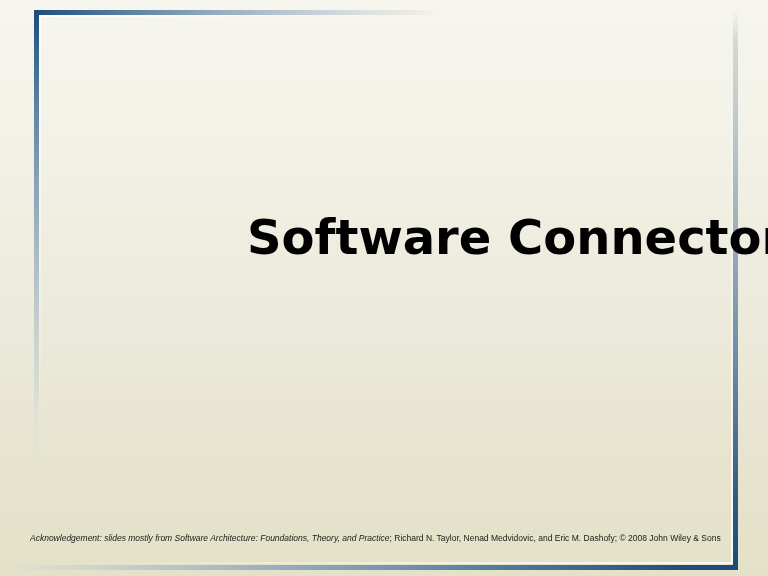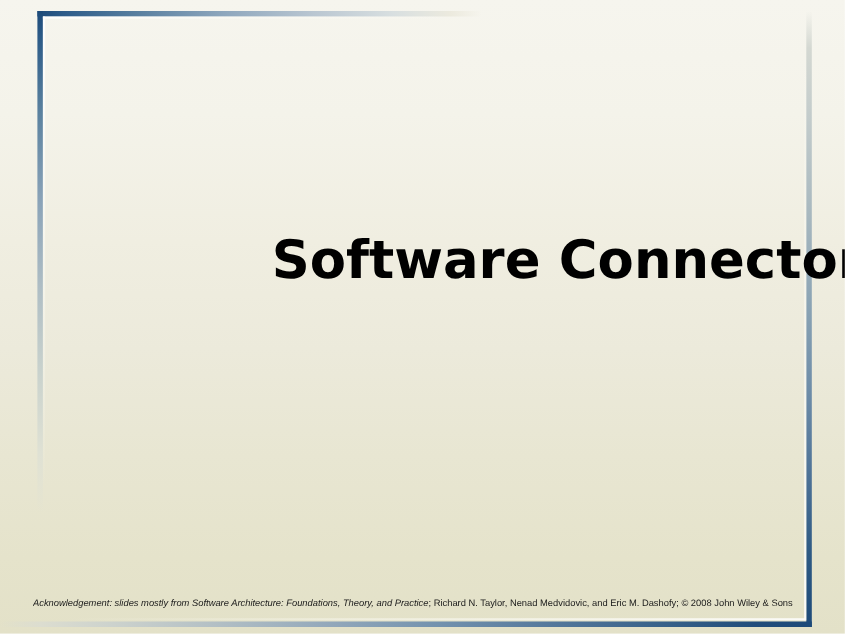--- a/index.html
+++ b/index.html
@@ -172,21 +172,20 @@
     left: 30px;
     top: 532px;
     width: 712px;
     height: 14px;
     overflow: hidden;
     white-space: nowrap;
     font-family: "Liberation Sans", sans-serif;
     font-size: 8.5px;
     line-height: 12px;
     color: #1a1a1a;
-    margin-top: 10px;
   }
   #acknowledgement .ack-italic {
     font-style: italic;
   }
   #acknowledgement .ack-roman {
     font-style: normal;
   }
 </style>
 </head>
 <body>

